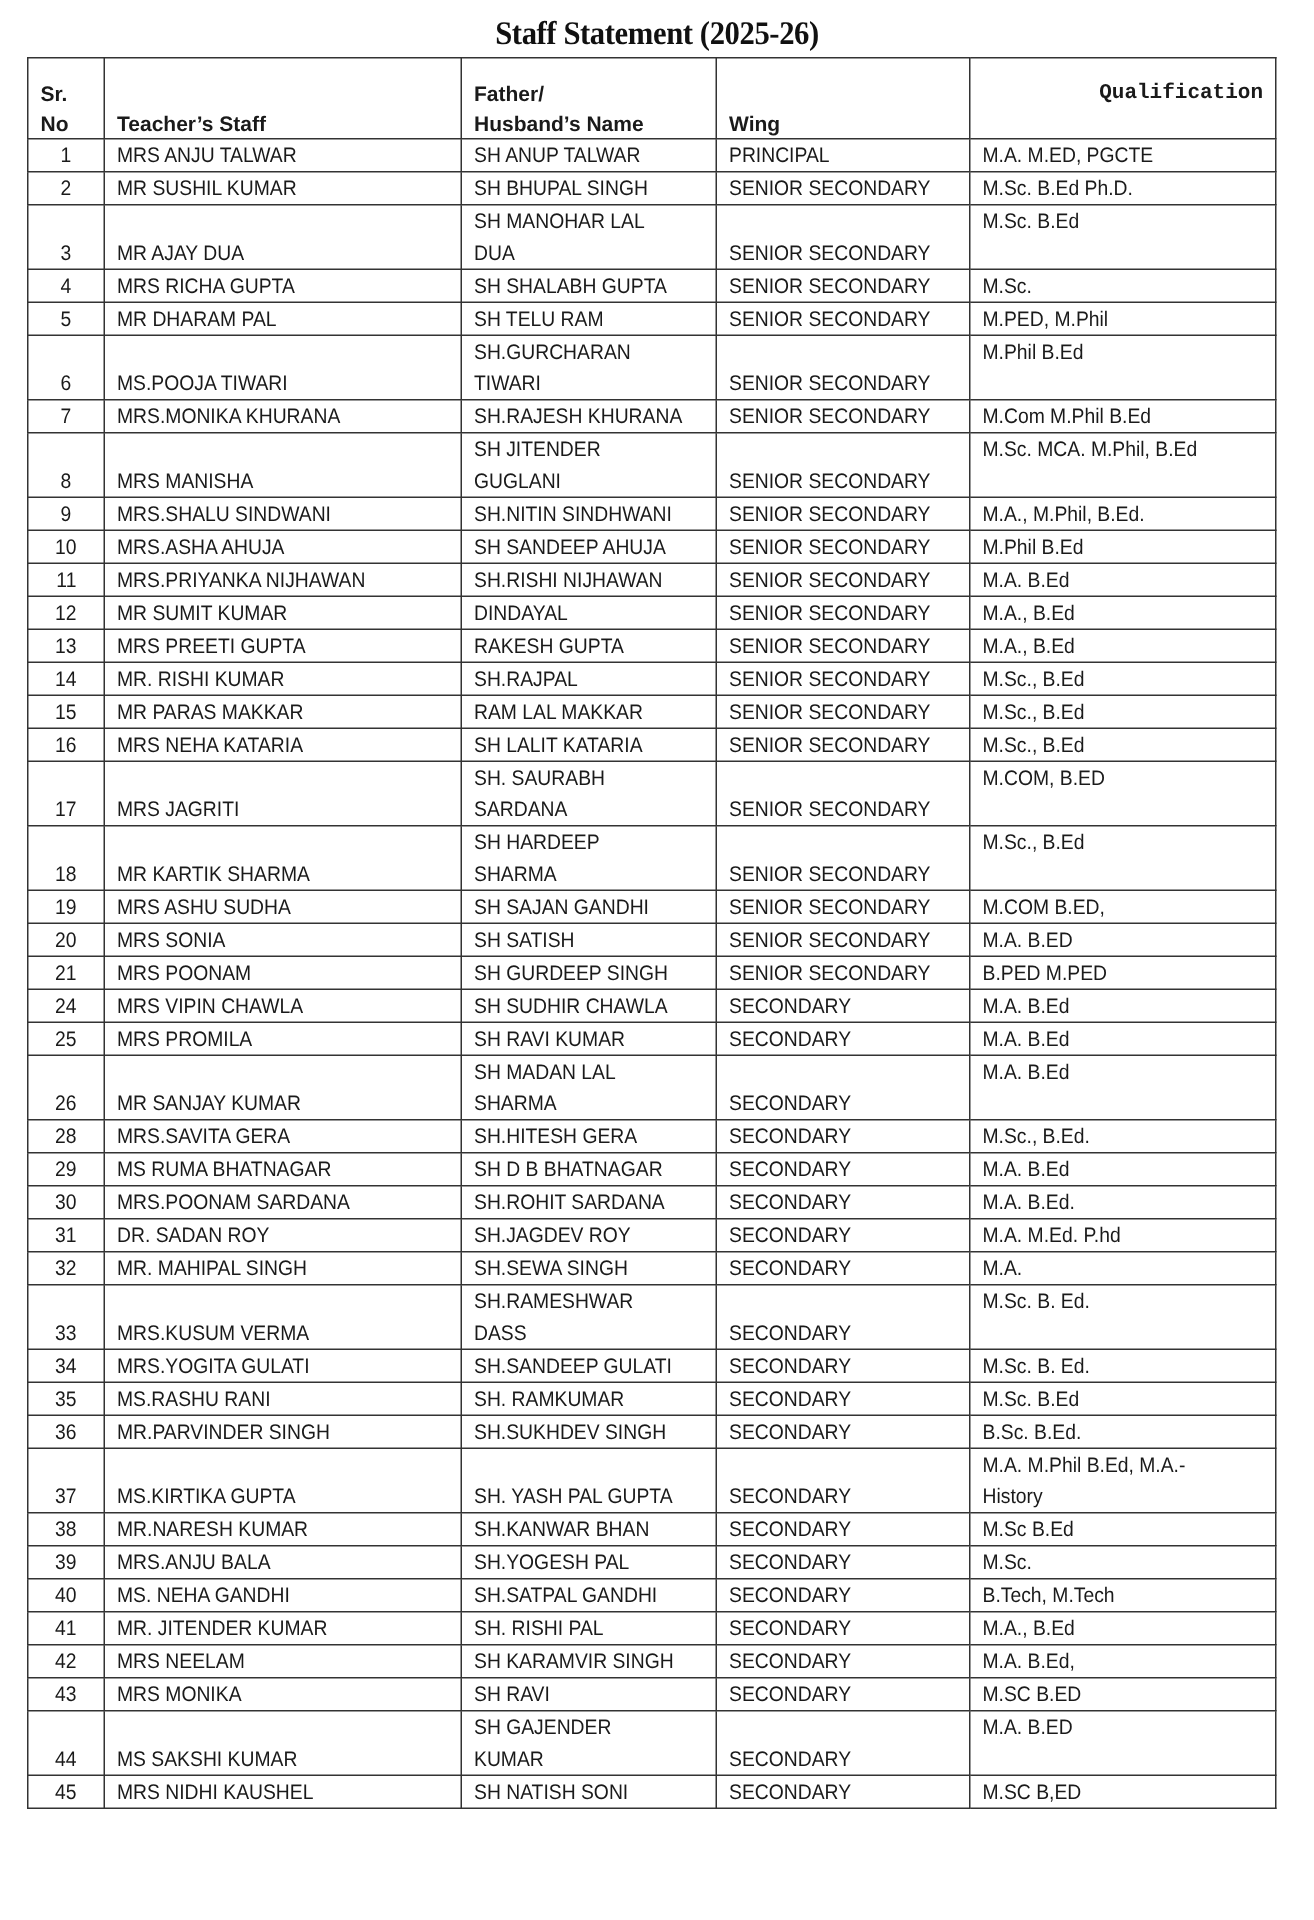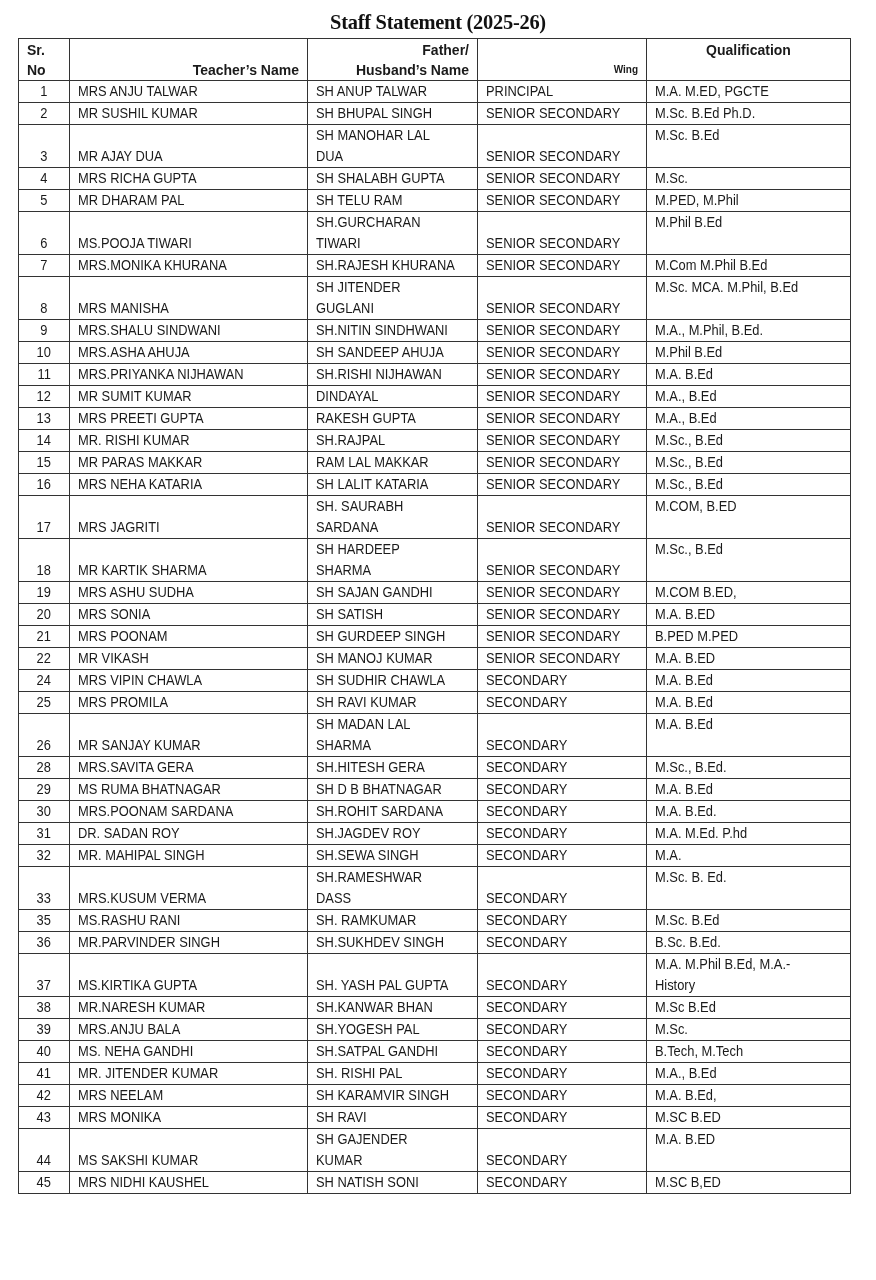--- a/index.html
+++ b/index.html
@@ -12,23 +12,23 @@
   table {
     position:absolute; left:18px; top:38px; width:832px;
     border-collapse:collapse; table-layout:fixed;
     font-family:"Liberation Sans Narrow","Liberation Sans","DejaVu Sans",sans-serif;
     font-size:14px; color:#1a1a1a;
   }
   col.c0{width:51px;} col.c1{width:238px;} col.c2{width:170px;} col.c3{width:169px;} col.c4{width:204px;}
   th, td { border:1.5px solid #333; padding:0 8px; vertical-align:bottom; line-height:21px; }
   th { font-weight:bold; font-size:14px; height:40px; }
   th.h-sr { text-align:left; padding-left:8px; line-height:20px; }
-  th.h-name, th.h-father, th.h-wing { text-align:right; line-height:20px; }
-  th.h-wing { font-size:10px; }
-  th.h-qual { text-align:center; vertical-align:top; line-height:20px; padding-top:1px; }
+  th.h-name, th.h-father, th.h-wing { text-align:left; line-height:20px; }
+  th.h-wing { font-size:14px; }
+  th.h-qual { text-align:right; vertical-align:top; line-height:20px; padding-top:13px;font-family:Liberation Mono, monospace; }
   td { height:21px; white-space:nowrap; overflow:hidden; }
   td.sr { text-align:center; padding:0; }
   td.qual { vertical-align:top; white-space:normal; }
   tr.tall td { height:42px; }
   td.father { white-space:normal; }
   .txt { display:inline-block; transform:scaleX(0.92); transform-origin:left center; }
   td.sr .txt { transform-origin:center center; }
 </style>
 </head>
 <body>
@@ -43,21 +43,21 @@
       <col class="c3">
       <col class="c4">
     </colgroup>
   <thead>
     <tr>
       <th class="h-sr">
         <span>Sr.</span><br>
         <span>No</span>
       </th>
       <th class="h-name">
-        <span>Teacher’s Name</span>
+        <span>Teacher’s Staff</span>
       </th>
       <th class="h-father">
         <span>Father/</span><br>
         <span>Husband’s Name</span>
       </th>
       <th class="h-wing">
         <span>Wing</span>
       </th>
       <th class="h-qual">
         <span>Qualification</span>
@@ -206,27 +206,20 @@
         <td class="qual"><span class="txt">M.A. B.ED</span></td>
       </tr>
       <tr>
         <td class="sr"><span class="txt">21</span></td>
         <td><span class="txt">MRS POONAM</span></td>
         <td class="father"><span class="txt">SH GURDEEP SINGH</span></td>
         <td><span class="txt">SENIOR SECONDARY</span></td>
         <td class="qual"><span class="txt">B.PED M.PED</span></td>
       </tr>
       <tr>
-        <td class="sr"><span class="txt">22</span></td>
-        <td><span class="txt">MR VIKASH</span></td>
-        <td class="father"><span class="txt">SH MANOJ KUMAR</span></td>
-        <td><span class="txt">SENIOR SECONDARY</span></td>
-        <td class="qual"><span class="txt">M.A. B.ED</span></td>
-      </tr>
-      <tr>
         <td class="sr"><span class="txt">24</span></td>
         <td><span class="txt">MRS VIPIN CHAWLA</span></td>
         <td class="father"><span class="txt">SH SUDHIR CHAWLA</span></td>
         <td><span class="txt">SECONDARY</span></td>
         <td class="qual"><span class="txt">M.A. B.Ed</span></td>
       </tr>
       <tr>
         <td class="sr"><span class="txt">25</span></td>
         <td><span class="txt">MRS PROMILA</span></td>
         <td class="father"><span class="txt">SH RAVI KUMAR</span></td>
@@ -272,20 +265,27 @@
         <td class="sr"><span class="txt">32</span></td>
         <td><span class="txt">MR. MAHIPAL SINGH</span></td>
         <td class="father"><span class="txt">SH.SEWA SINGH</span></td>
         <td><span class="txt">SECONDARY</span></td>
         <td class="qual"><span class="txt">M.A.</span></td>
       </tr>
       <tr class="tall">
         <td class="sr"><span class="txt">33</span></td>
         <td><span class="txt">MRS.KUSUM VERMA</span></td>
         <td class="father"><span class="txt">SH.RAMESHWAR DASS</span></td>
+        <td><span class="txt">SECONDARY</span></td>
+        <td class="qual"><span class="txt">M.Sc. B. Ed.</span></td>
+      </tr>
+      <tr>
+        <td class="sr"><span class="txt">34</span></td>
+        <td><span class="txt">MRS.YOGITA GULATI</span></td>
+        <td class="father"><span class="txt">SH.SANDEEP GULATI</span></td>
         <td><span class="txt">SECONDARY</span></td>
         <td class="qual"><span class="txt">M.Sc. B. Ed.</span></td>
       </tr>
       <tr>
         <td class="sr"><span class="txt">35</span></td>
         <td><span class="txt">MS.RASHU RANI</span></td>
         <td class="father"><span class="txt">SH. RAMKUMAR</span></td>
         <td><span class="txt">SECONDARY</span></td>
         <td class="qual"><span class="txt">M.Sc. B.Ed</span></td>
       </tr>

